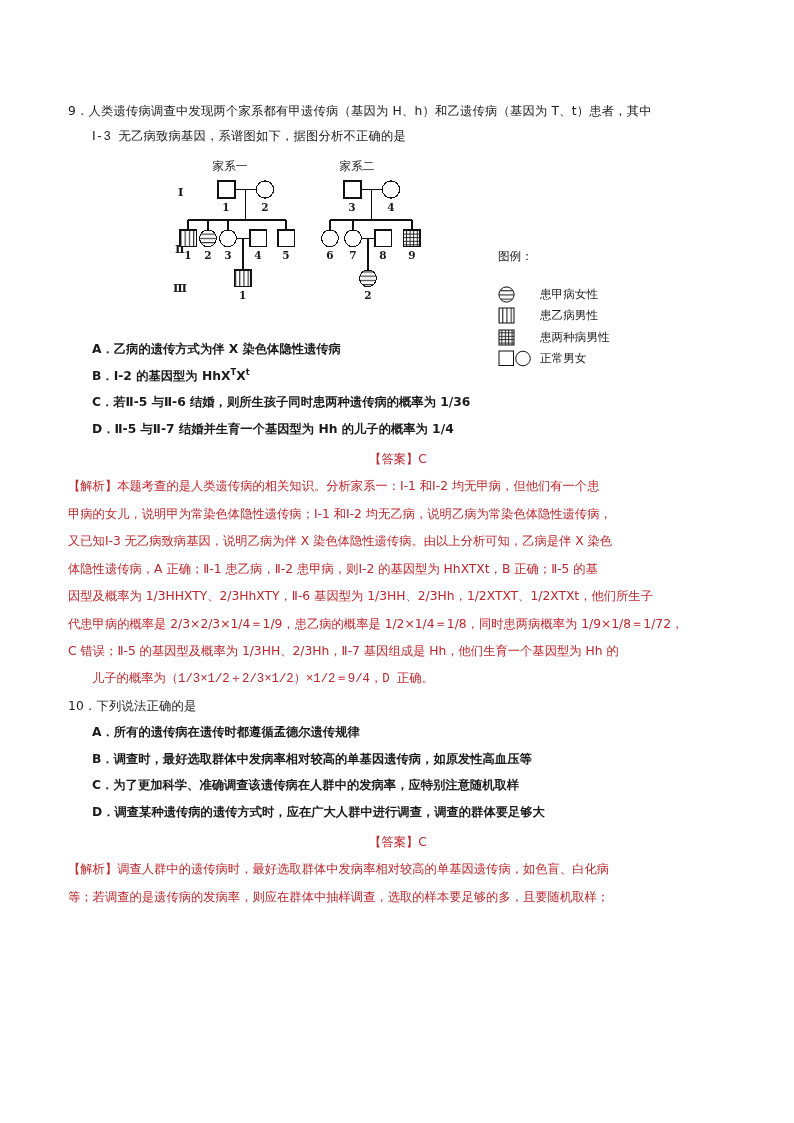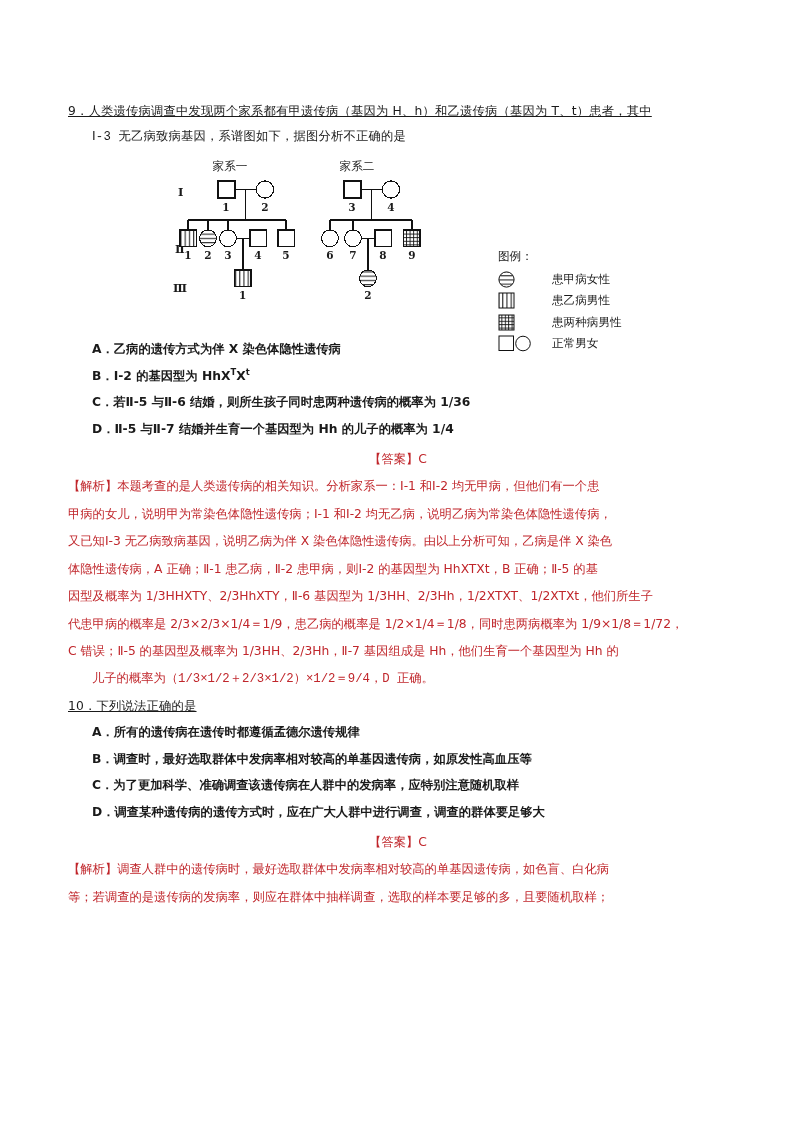--- a/index.html
+++ b/index.html
@@ -29,21 +29,20 @@
 
   
   .q-line {
     font-size: 12.3px;
     line-height: 26px;
     letter-spacing: .2px;
     white-space: nowrap;
   }
   .q-head {
     margin-bottom: 0px;
-    text-decoration: underline;
   }
   .q-cont {
     padding-left: 24px;
     font-family: Liberation Mono, monospace;
   }
   .opt {
     padding-left: 24px;
     font-size: 12.3px;
     line-height: 26.5px;
     white-space: nowrap;
@@ -74,26 +73,25 @@
 
   .legend {
     position: absolute;
     left: 430px;
     top: 88px;
     font-size: 11.6px;
     line-height: 21.5px;
     color: #1a1a1a;
     white-space: nowrap;
   }
-  .legend-title { margin-bottom: 1px; }
+  .legend-title { margin-bottom: 16px; }
   .legend-row {
     display: flex;
     align-items: center;
     height: 21.5px;
-    gap: 12px;
   }
   .legend-sym {
     width: 42px;
     display: flex;
     align-items: center;
     gap: 2px;
   }
 </style>
 </head>
 <body>

